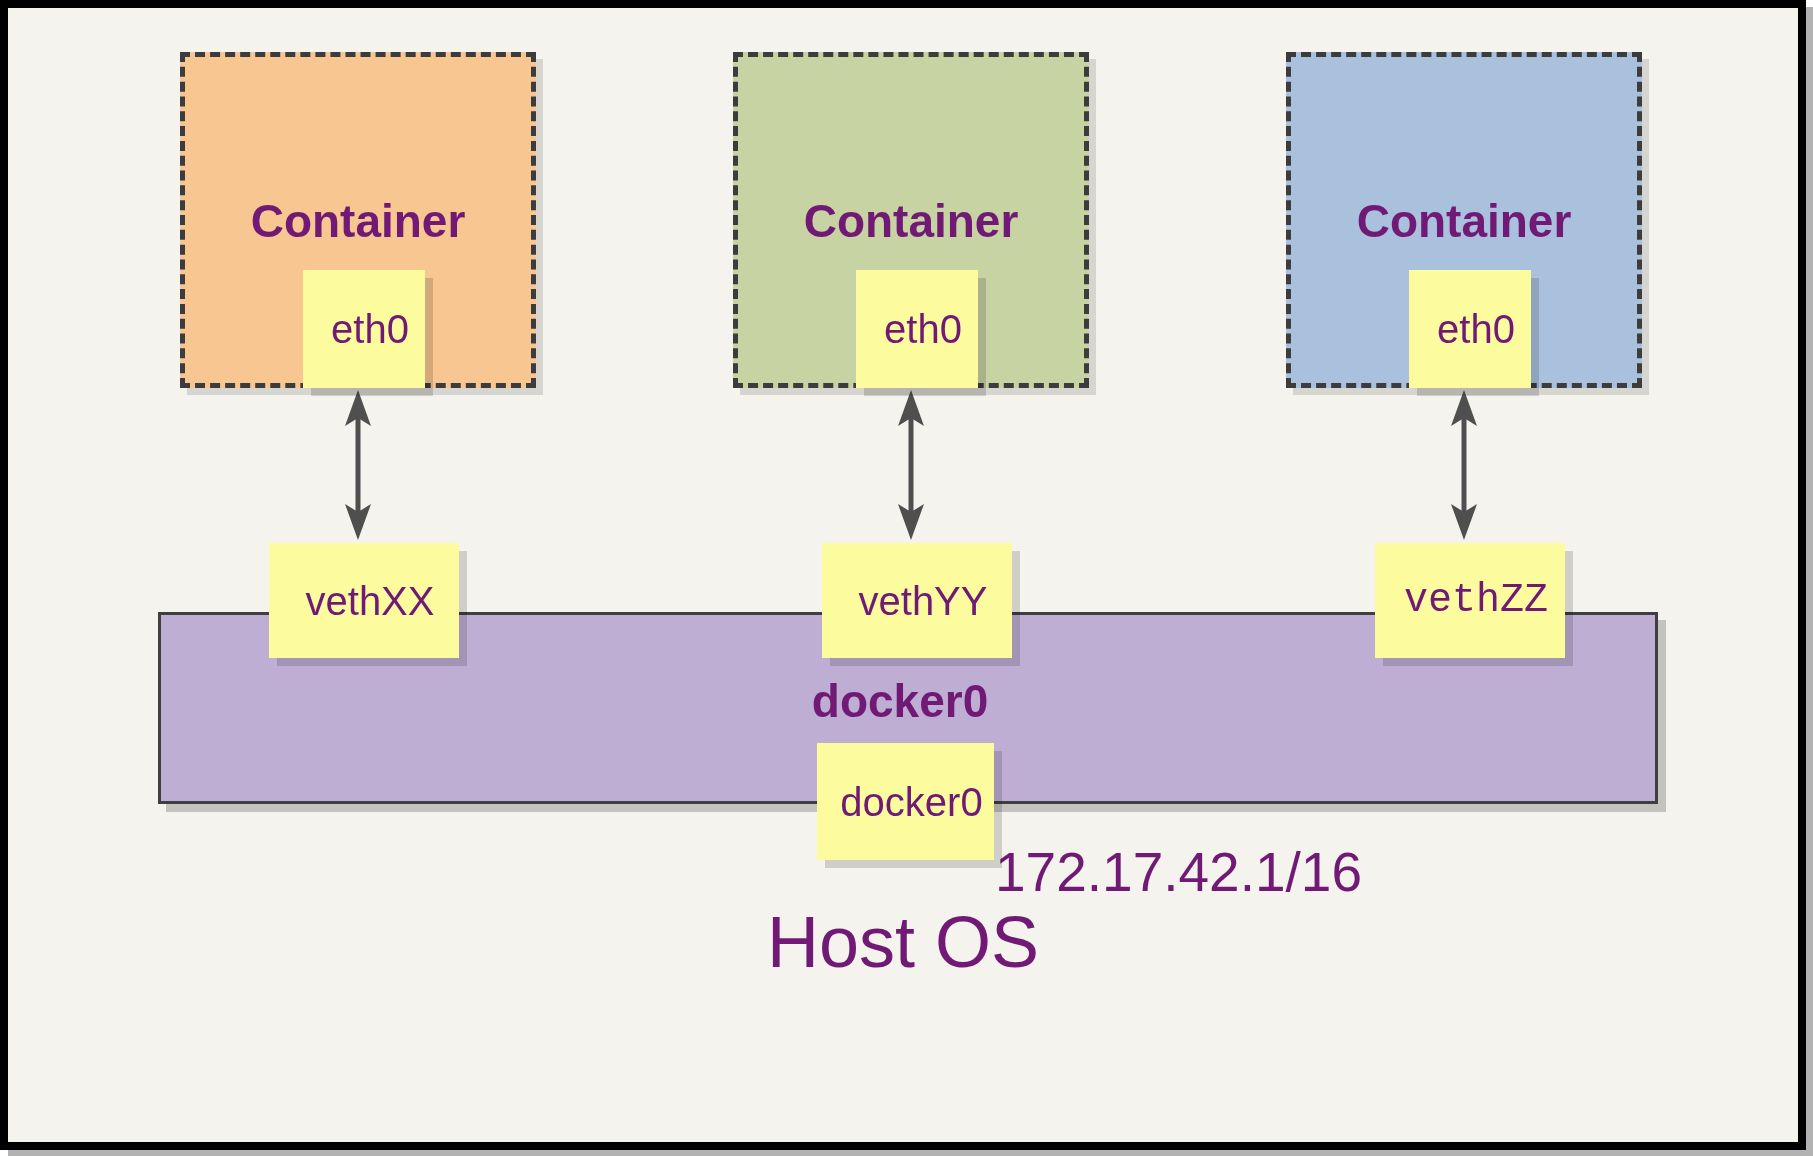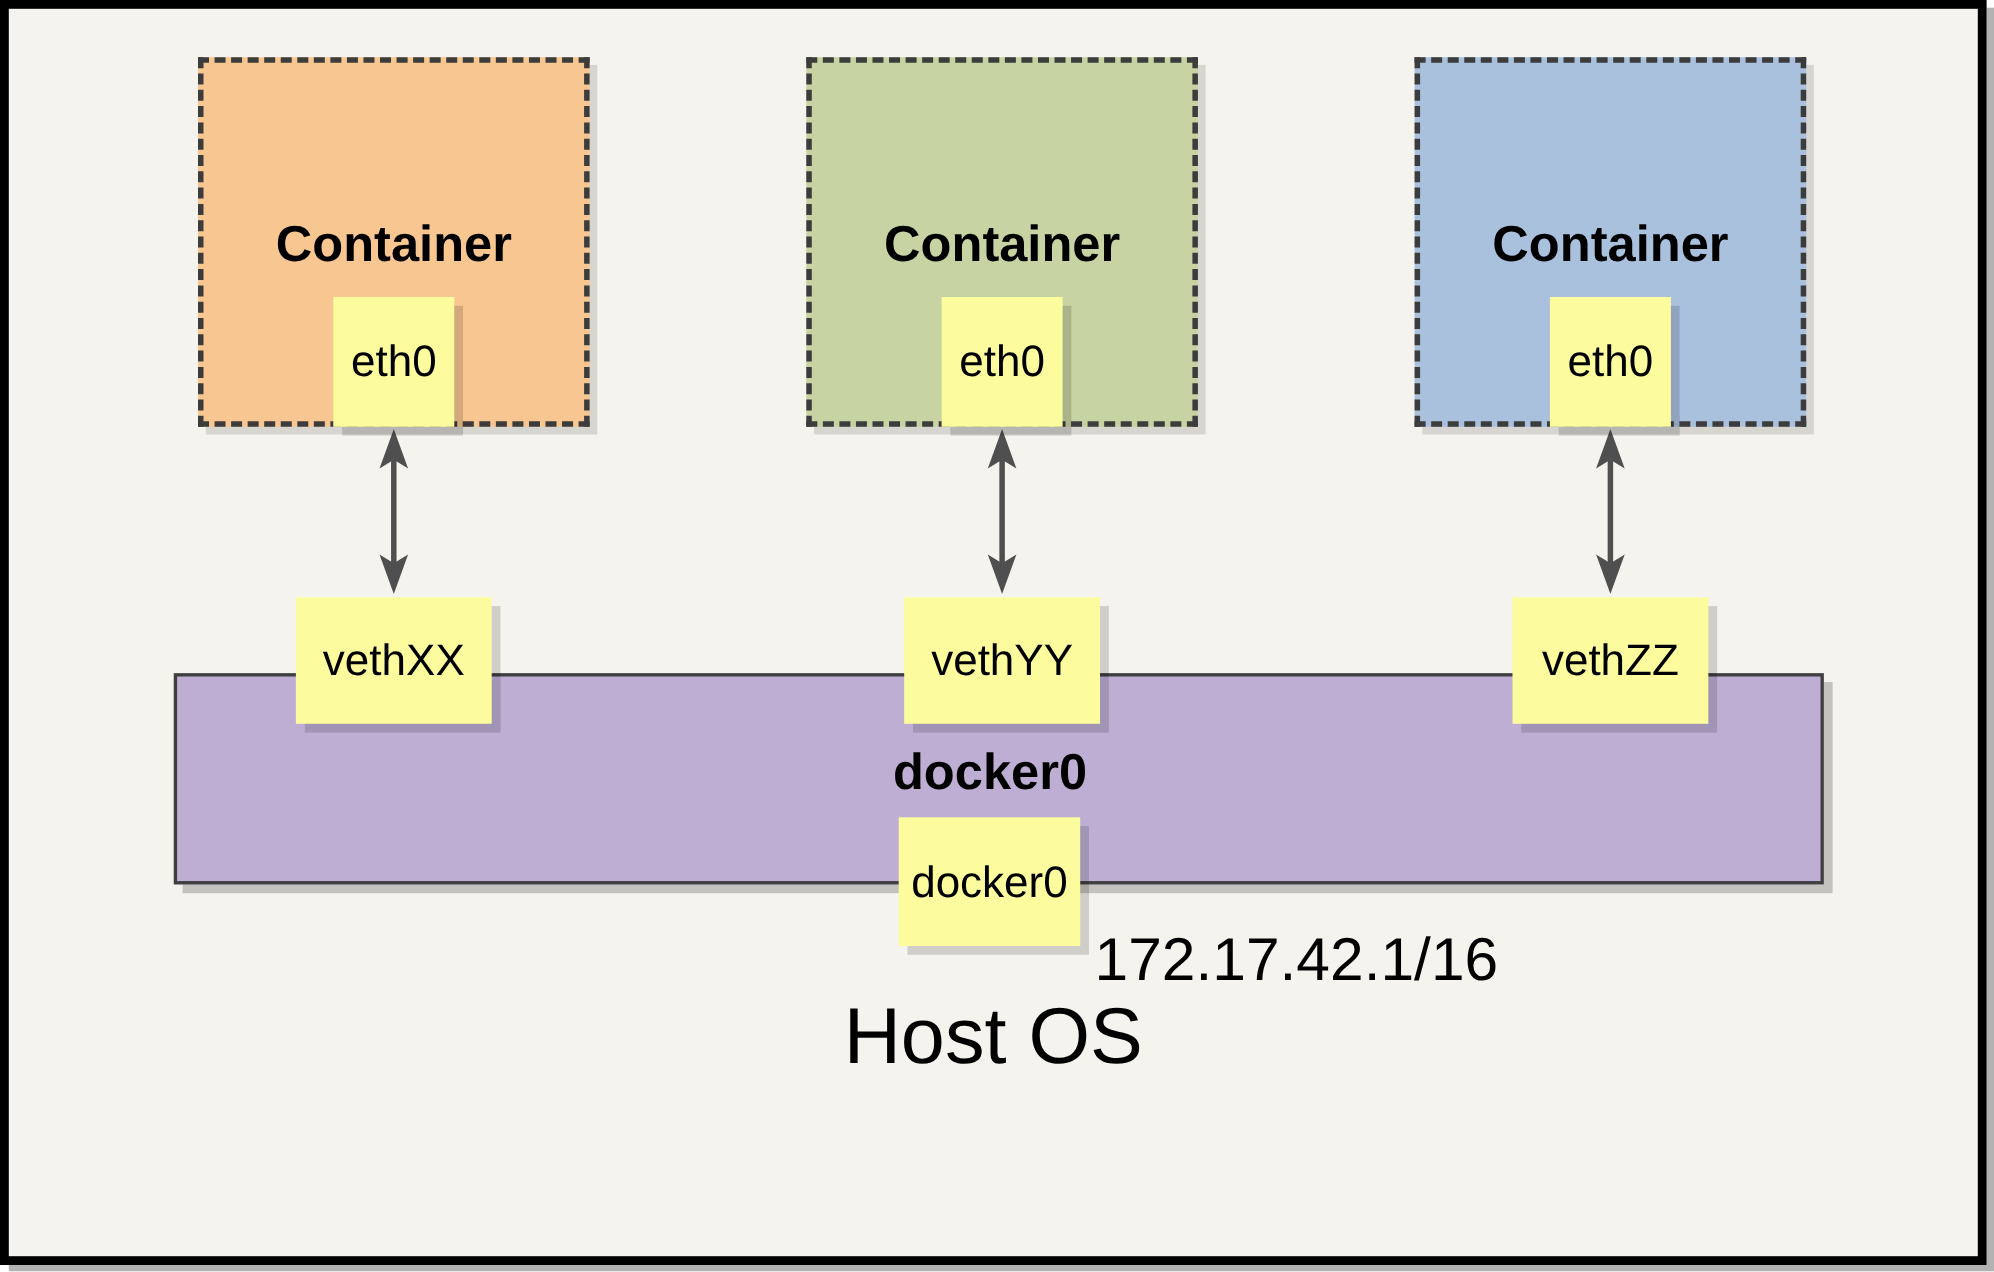--- a/index.html
+++ b/index.html
@@ -1,18 +1,18 @@
 <!DOCTYPE html>
 <html><head>
 <meta charset="utf-8">
 <style>
   html,body{margin:0;padding:0;background:#ffffff;}
   .stage{
     position:relative;width:1813px;height:1156px;overflow:hidden;
-    font-family:"Liberation Sans",sans-serif;color:#000000;background:#ffffff;
+    font-family:"Liberation Sans",sans-serif;color:#701a75;background:#ffffff;
   }
   .frame{
     position:absolute;left:0;top:0;width:1806px;height:1150px;box-sizing:border-box;
     background:#f5f3ed;border:8px solid #000;
     box-shadow:8px 7px 0 rgba(0,0,0,0.30);
   }
   .container-box{
     position:absolute;top:52px;width:356px;height:336px;box-sizing:border-box;
     border:5px dashed #3c3c3c;
     box-shadow:7px 7px 0 rgba(0,0,0,0.12);
@@ -21,20 +21,21 @@
   .c1{left:180px}.c2{left:733px}.c3{left:1286px}
   .container-title{
     margin-top:141px;text-align:center;
     font-size:46px;font-weight:bold;line-height:1;
   }
   .note{
     position:absolute;display:flex;align-items:center;justify-content:center;
     background:#fcfc9e;font-size:40px;line-height:1;
     box-shadow:8px 8px 0 rgba(0,0,0,0.15);
     z-index:3;
+    padding-left:12px;
   }
   .eth{width:110px;height:118px;top:270px;}
   .eth.g1{left:303px}.eth.g2{left:856px}.eth.g3{left:1409px}
   .veth{width:178px;height:115px;top:543px;}
   .veth.g1{left:269px}.veth.g2{left:822px}.veth.g3{left:1375px}
   .arrow{position:absolute;top:388px;width:40px;height:154px;z-index:2;}
   .arrow.g1{left:338px}.arrow.g2{left:891px}.arrow.g3{left:1444px}
   .bridge{
     position:absolute;left:158px;top:612px;width:1500px;height:192px;box-sizing:border-box;
     background:#bfaed4;border:3px solid #3f3f3f;
@@ -95,21 +96,21 @@
     <div class="container-title">Container</div>
   </div>
   <div class="note eth g3" style="background-color: rgb(252, 252, 158);">
     <span>eth0</span>
   </div>
   <svg class="arrow g3" viewBox="0 0 40 154">
     <path d="M20,2 L33,38 L20,30 L7,38 Z" fill="#4f4f4f"></path>
     <line x1="20" y1="30" x2="20" y2="124" stroke="#4f4f4f" stroke-width="5"></line>
     <path d="M20,152 L33,116 L20,124 L7,116 Z" fill="#4f4f4f"></path>
   </svg>
-  <div class="note veth g3" style="background-color: rgb(252, 252, 158);">
+  <div class="note veth g3" style="background-color: rgb(252, 252, 158); font-family: Liberation Mono, monospace;">
     <span>vethZZ</span>
   </div>
 
   <div class="bridge" style="background-color: rgb(191, 174, 212);"></div>
   <div class="bridge-title">docker0</div>
   <div class="note docker-note" style="background-color: rgb(252, 252, 158);">
     <span>docker0</span>
   </div>
   <div class="ip-label">172.17.42.1/16</div>
 

